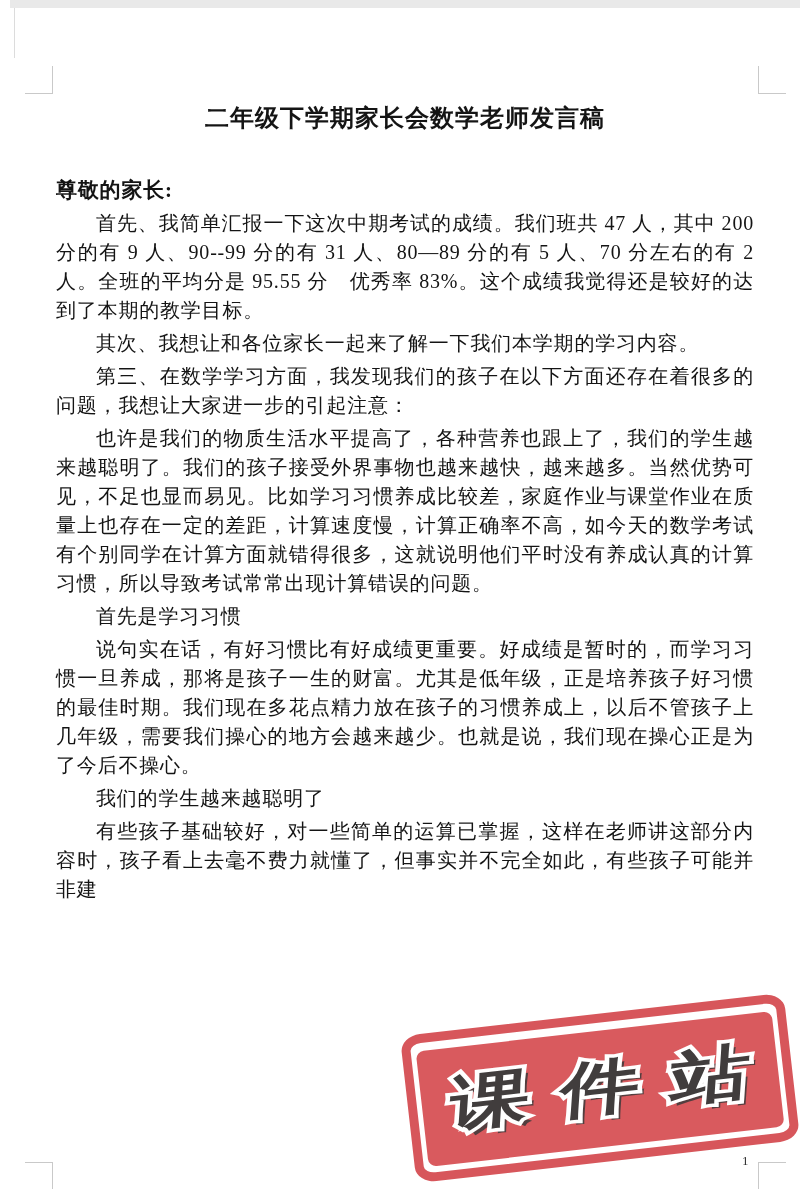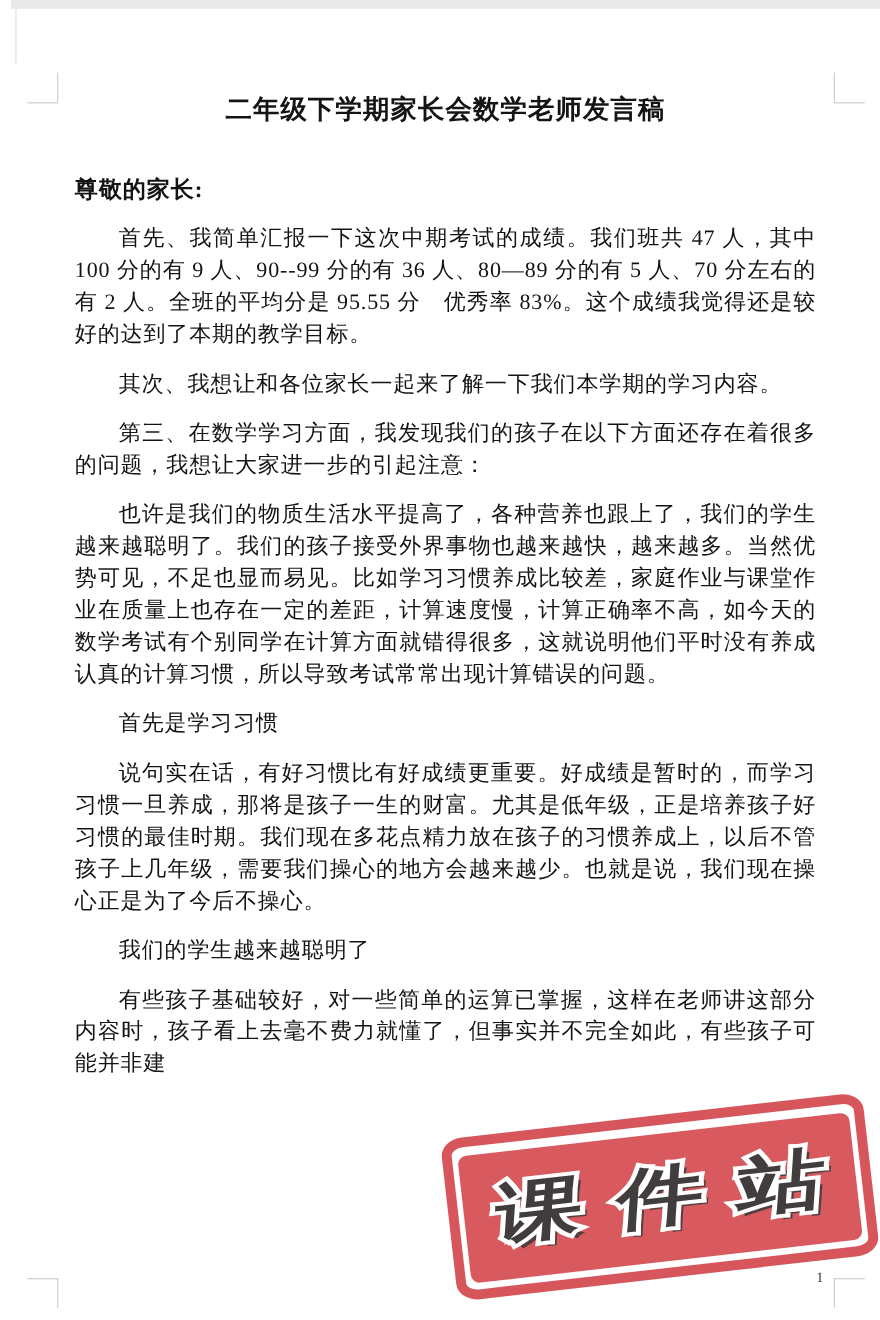--- a/index.html
+++ b/index.html
@@ -18,28 +18,28 @@
   .cm{position:absolute;background:#c9c9c9;}
   .cm.tl-v{left:52px;top:66px;width:1px;height:27px;}
   .cm.tl-h{left:25px;top:93px;width:28px;height:1px;}
   .cm.tr-v{left:758px;top:66px;width:1px;height:27px;}
   .cm.tr-h{left:758px;top:93px;width:28px;height:1px;}
   .cm.bl-v{left:52px;top:1162px;width:1px;height:27px;}
   .cm.bl-h{left:25px;top:1162px;width:28px;height:1px;}
   .cm.br-v{left:758px;top:1162px;width:1px;height:27px;}
   .cm.br-h{left:758px;top:1162px;width:28px;height:1px;}
 
-  .content{position:absolute;left:52px;top:6px;width:706px;}
+  .content{position:absolute;left:52px;top:24px;width:706px;}
   h1.doc-title{
     margin:78px 0 42px 0;
     font-size:24px;line-height:32px;font-weight:bold;
     text-align:center;letter-spacing:1px;
   }
   .content p{
-    margin:16px;font-size:20px;line-height:29px;
+    margin:4px;font-size:20px;line-height:29px;
     text-align:justify;text-indent:2em;letter-spacing:0.8px;
   }
   p.salutation{font-weight:bold;font-size:21px;text-indent:0;}
 
   
   .page-number{position:absolute;left:742px;top:1153px;font-size:13px;color:#333;}
 
   
   .stamp{
     position:absolute;left:407px;top:1014px;width:386px;height:148px;
@@ -82,21 +82,21 @@
   <div class="cm tr-v"></div>
   <div class="cm tr-h"></div>
   <div class="cm bl-v"></div>
   <div class="cm bl-h"></div>
   <div class="cm br-v"></div>
   <div class="cm br-h"></div>
 
   <div class="content">
     <h1 class="doc-title">二年级下学期家长会数学老师发言稿</h1>
     <p class="salutation">尊敬的家长:</p>
-    <p>首先、我简单汇报一下这次中期考试的成绩。我们班共 47 人，其中 100 分的有 9 人、90--99 分的有 36 人、80—89 分的有 5 人、70 分左右的有 2 人。全班的平均分是 95.55 分　优秀率 83%。这个成绩我觉得还是较好的达到了本期的教学目标。</p>
+    <p>首先、我简单汇报一下这次中期考试的成绩。我们班共 47 人，其中 200 分的有 9 人、90--99 分的有 31 人、80—89 分的有 5 人、70 分左右的有 2 人。全班的平均分是 95.55 分　优秀率 83%。这个成绩我觉得还是较好的达到了本期的教学目标。</p>
     <p>其次、我想让和各位家长一起来了解一下我们本学期的学习内容。</p>
     <p>第三、在数学学习方面，我发现我们的孩子在以下方面还存在着很多的问题，我想让大家进一步的引起注意：</p>
     <p>也许是我们的物质生活水平提高了，各种营养也跟上了，我们的学生越来越聪明了。我们的孩子接受外界事物也越来越快，越来越多。当然优势可见，不足也显而易见。比如学习习惯养成比较差，家庭作业与课堂作业在质量上也存在一定的差距，计算速度慢，计算正确率不高，如今天的数学考试有个别同学在计算方面就错得很多，这就说明他们平时没有养成认真的计算习惯，所以导致考试常常出现计算错误的问题。</p>
     <p>首先是学习习惯</p>
     <p>说句实在话，有好习惯比有好成绩更重要。好成绩是暂时的，而学习习惯一旦养成，那将是孩子一生的财富。尤其是低年级，正是培养孩子好习惯的最佳时期。我们现在多花点精力放在孩子的习惯养成上，以后不管孩子上几年级，需要我们操心的地方会越来越少。也就是说，我们现在操心正是为了今后不操心。</p>
     <p>我们的学生越来越聪明了</p>
     <p>有些孩子基础较好，对一些简单的运算已掌握，这样在老师讲这部分内容时，孩子看上去毫不费力就懂了，但事实并不完全如此，有些孩子可能并非建</p>
   </div>
 
   <div class="stamp">

